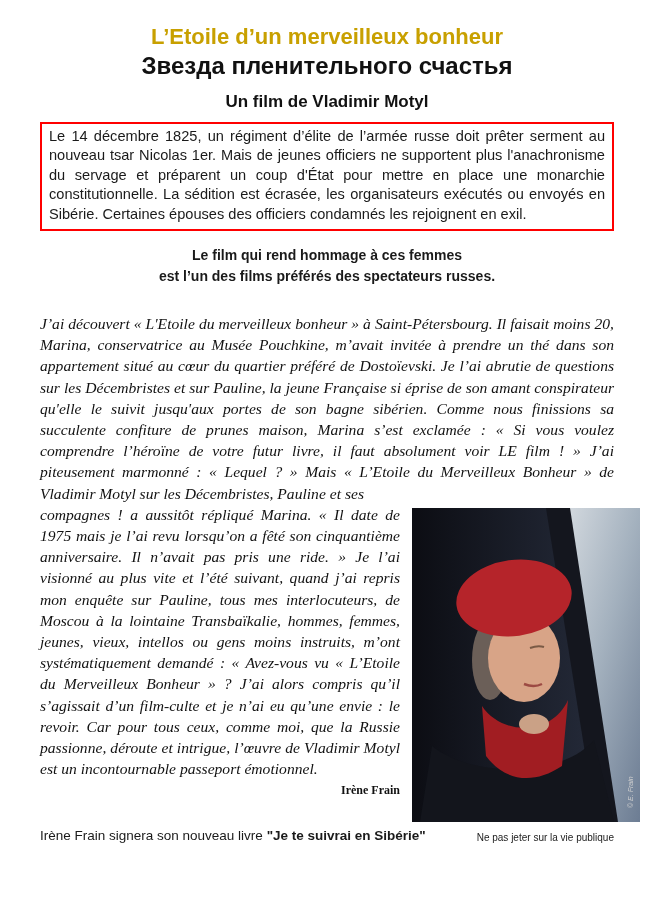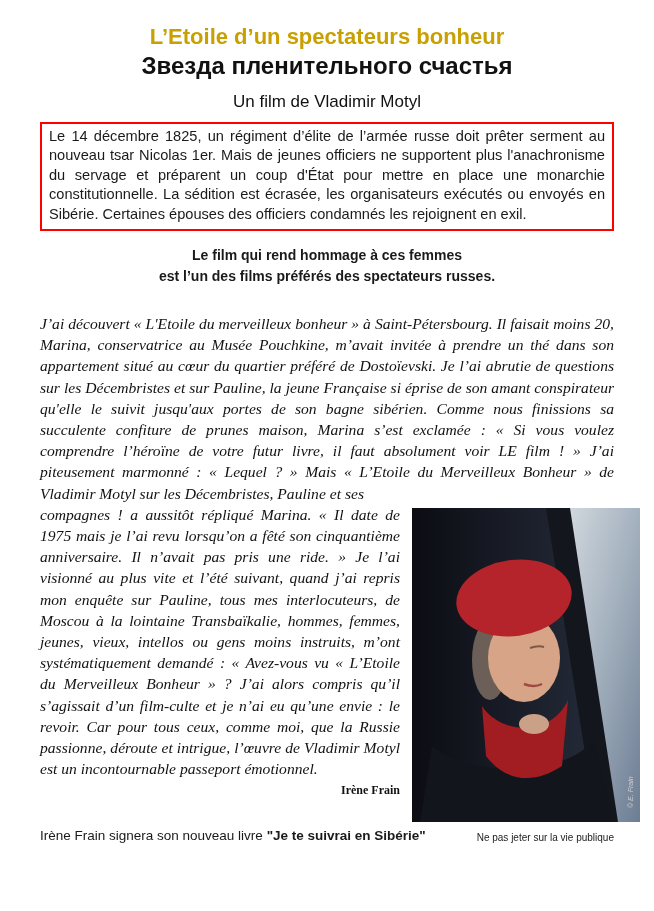--- a/index.html
+++ b/index.html
@@ -27,21 +27,21 @@
     margin: 0 0 12px 0;
     text-align: center;
     font-size: 24px;
     font-weight: bold;
     color: #111;
   }
   .filmby {
     margin: 0 0 10px 0;
     text-align: center;
     font-size: 17px;
-    font-weight: normal;
+    font-weight: bold;
     color: #111;
   }
   .synopsis {
     border: 2px solid #6d28d9;
     padding: 3px 7px 5px 7px;
     margin: 0 0 12px 0;
   }
   .synopsis p {
     margin: 0;
     font-size: 14.6px;
@@ -92,21 +92,21 @@
   }
   .footer-left { font-size: 13.5px; }
   .footer-left b { font-weight: bold; }
   .footer-right { font-size: 10px; color: #222; padding-left: 20px; }
 </style>
 </head>
 <body>
 
 <div class="page">
 
-  <h1 class="title" style="color: rgb(200, 160, 0);">L’Etoile d’un spectateurs bonheur</h1>
+  <h1 class="title" style="color: rgb(200, 160, 0);">L’Etoile d’un merveilleux bonheur</h1>
   <h2 class="subtitle">Звезда пленительного счастья</h2>
   <h3 class="filmby">Un film de Vladimir Motyl</h3>
 
   <div class="synopsis" style="border-color: rgb(255, 0, 0);">
     <p>Le 14 décembre 1825, un régiment d’élite de l’armée russe doit prêter serment au nouveau tsar Nicolas 1er. Mais de jeunes officiers ne supportent plus l'anachronisme du servage et préparent un coup d'État pour mettre en place une monarchie constitutionnelle. La sédition est écrasée, les organisateurs exécutés ou envoyés en Sibérie. Certaines épouses des officiers condamnés les rejoignent en exil.</p>
   </div>
 
   <div class="homage">
     <div>Le film qui rend hommage à ces femmes</div>
     <div>est l’un des films préférés des spectateurs russes.</div>

